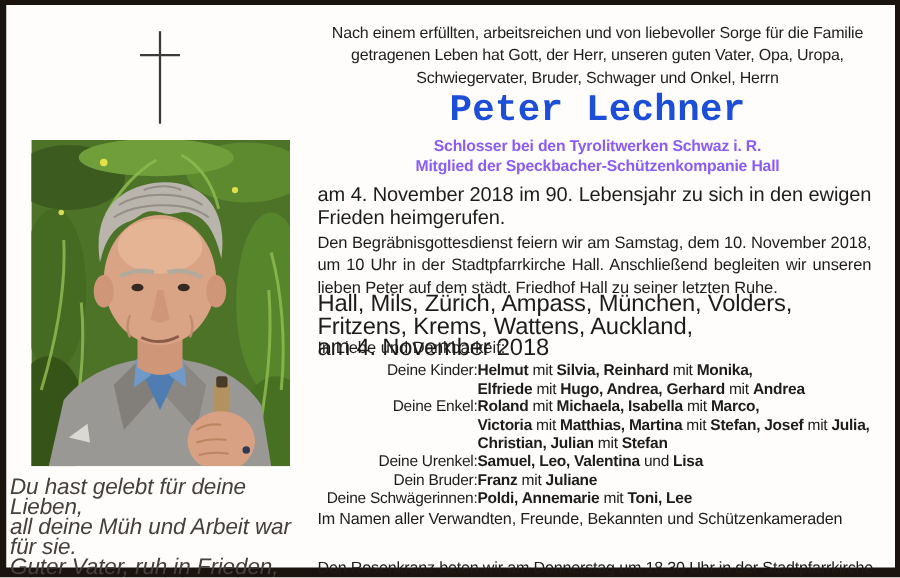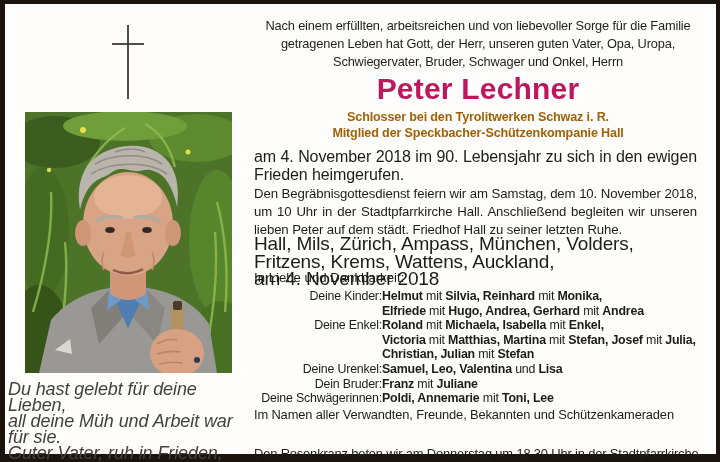--- a/index.html
+++ b/index.html
@@ -29,21 +29,21 @@
     position:absolute;left:240px;top:17px;width:476px;
     text-align:center;font-size:12.8px;line-height:18px;color:#201e1c;letter-spacing:-0.15px;
   }
   .name{
     position:absolute;left:244px;top:72px;width:468px;
     text-align:center;font-size:30px;font-weight:bold;color:#2b1712;letter-spacing:0.2px;
   }
   .subtitle{
     position:absolute;left:244px;top:110px;width:468px;
     text-align:center;font-size:12.6px;line-height:15.5px;font-weight:bold;
-    color:#a16207;letter-spacing:-0.15px;
+    color:#8b5cf6;letter-spacing:-0.15px;
   }
   .p1{position:absolute;left:254px;top:148px;width:443px;text-align:justify;
       font-size:16px;line-height:17.8px;letter-spacing:-0.1px;}
   .p2{position:absolute;left:254px;top:185px;width:443px;text-align:justify;
       font-size:13.2px;line-height:17.8px;letter-spacing:-0.1px;}
   .places{position:absolute;left:254px;top:235px;width:452px;
       font-size:19px;line-height:17.6px;letter-spacing:-0.15px;}
   .gratitude{position:absolute;left:254px;top:270px;width:452px;font-size:13.2px;}
   .lower{position:absolute;left:254px;top:289px;width:460px;}
   .family{
@@ -131,42 +131,42 @@
       <path d="M134,252 q12,-3 24,-1"></path>
     </g>
     <circle cx="172" cy="248" r="3" fill="#2e3a55"></circle>
   </svg>
 </div>
 
 <div class="poem">Du hast gelebt für deine Lieben,<br>all deine Müh und Arbeit war für sie.<br>Guter Vater, ruh in Frieden,<br>wir vergessen deiner nie.</div>
 
 <div class="intro">Nach einem erfüllten, arbeitsreichen und von liebevoller Sorge für die Familie<br>getragenen Leben hat Gott, der Herr, unseren guten Vater, Opa, Uropa,<br>Schwiegervater, Bruder, Schwager und Onkel, Herrn</div>
 
-<div class="name" style="color: #be185d;">Peter Lechner</div>
+<div class="name" style="color: #1d4ed8; font-family: Liberation Mono, monospace;">Peter Lechner</div>
 
 <div class="subtitle">Schlosser bei den Tyrolitwerken Schwaz i. R.<br>Mitglied der Speckbacher-Schützenkompanie Hall</div>
 
 <div class="p1">am 4. November 2018 im 90. Lebensjahr zu sich in den ewigen Frieden heimgerufen.</div>
 
 <div class="p2">Den Begräbnisgottesdienst feiern wir am Samstag, dem 10. November 2018, um 10 Uhr in der Stadtpfarrkirche Hall. Anschließend begleiten wir unseren lieben Peter auf dem städt. Friedhof Hall zu seiner letzten Ruhe.</div>
 
 <div class="places">Hall, Mils, Zürich, Ampass, München, Volders, Fritzens, Krems, Wattens, Auckland,<br>am 4. November 2018</div>
 
 <div class="gratitude">In Liebe und Dankbarkeit:</div>
 
 <div class="lower">
   <div class="family">
       <div class="fam-label">Deine Kinder:</div>
       <div class="fam-value">
         <div class="fam-line"><span class="b">Helmut</span><span> mit </span><span class="b">Silvia, Reinhard</span><span> mit </span><span class="b">Monika,</span></div>
         <div class="fam-line"><span class="b">Elfriede</span><span> mit </span><span class="b">Hugo, Andrea, Gerhard</span><span> mit </span><span class="b">Andrea</span></div>
       </div>
       <div class="fam-label">Deine Enkel:</div>
       <div class="fam-value">
-        <div class="fam-line"><span class="b">Roland</span><span> mit </span><span class="b">Michaela, Isabella</span><span> mit </span><span class="b">Enkel,</span></div>
+        <div class="fam-line"><span class="b">Roland</span><span> mit </span><span class="b">Michaela, Isabella</span><span> mit </span><span class="b">Marco,</span></div>
         <div class="fam-line"><span class="b">Victoria</span><span> mit </span><span class="b">Matthias, Martina</span><span> mit </span><span class="b">Stefan, Josef</span><span> mit </span><span class="b">Julia,</span></div>
         <div class="fam-line"><span class="b">Christian, Julian</span><span> mit </span><span class="b">Stefan</span></div>
       </div>
       <div class="fam-label">Deine Urenkel:</div>
       <div class="fam-value">
         <div class="fam-line"><span class="b">Samuel, Leo, Valentina</span><span> und </span><span class="b">Lisa</span></div>
       </div>
       <div class="fam-label">Dein Bruder:</div>
       <div class="fam-value">
         <div class="fam-line"><span class="b">Franz</span><span> mit </span><span class="b">Juliane</span></div>

